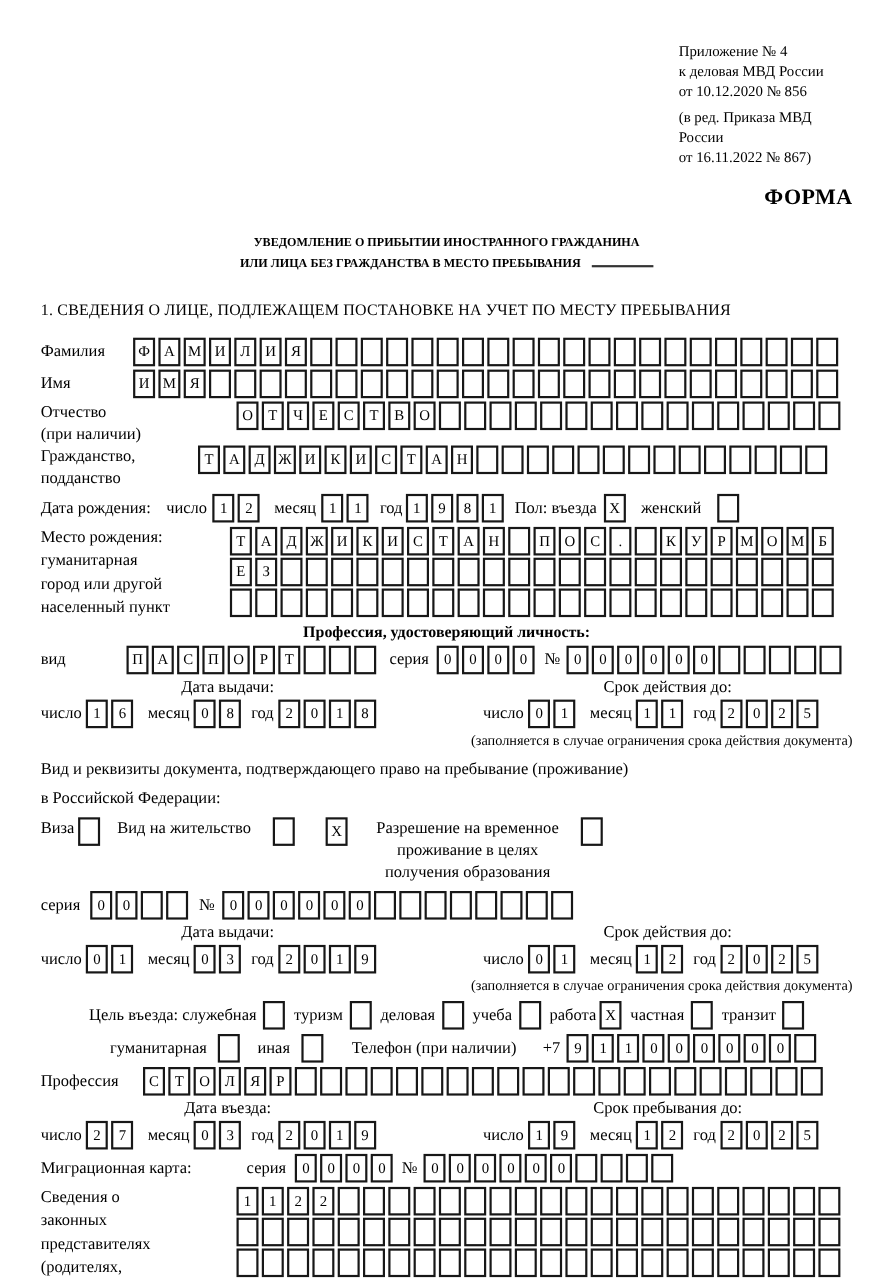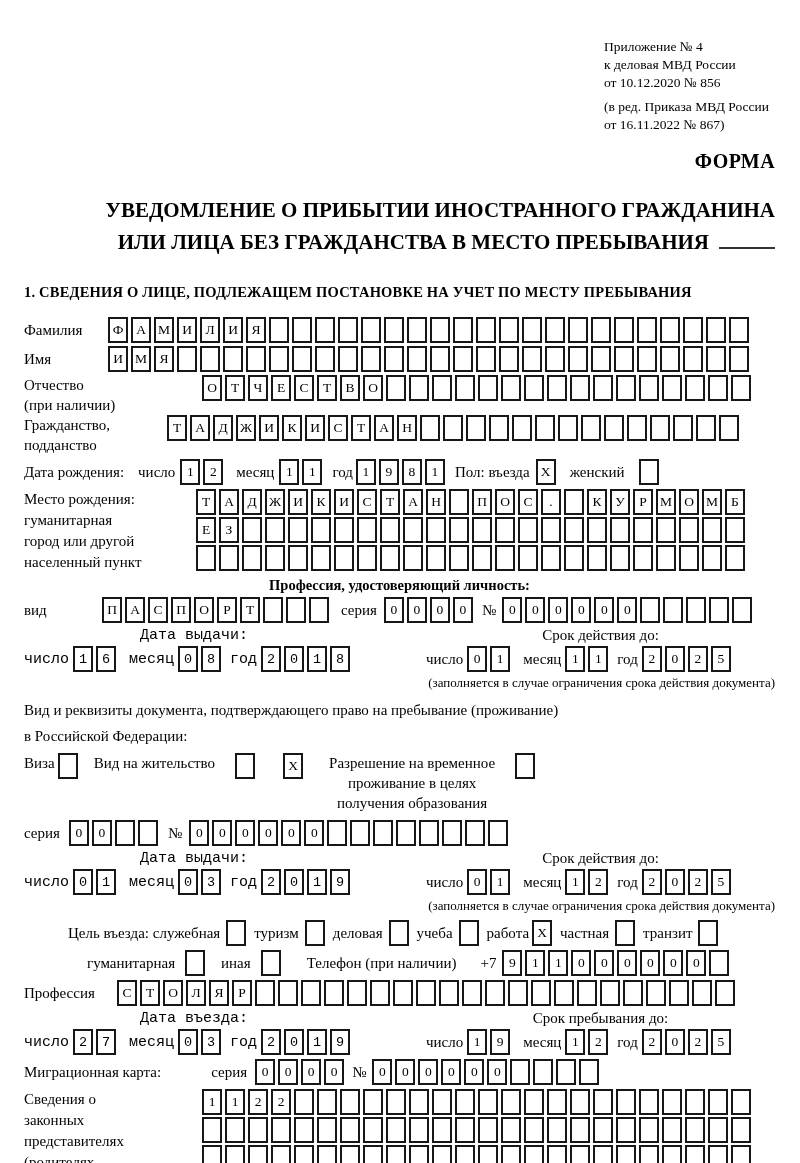--- a/index.html
+++ b/index.html
@@ -1,27 +1,27 @@
 <!DOCTYPE html>
 <html><head>
 <meta charset="utf-8">
 <style>
   * { margin:0; padding:0; box-sizing:border-box; }
   html,body { background:#fff; }
   body { font-family:"Liberation Serif", serif; color:#000; }
-  .page { width:800px; height:1163px; padding:38px 25px 10px 24px; overflow:hidden; position:relative; background:#fff; }
+  .page { width:800px; height:1163px; padding:38px 25px 10px 37px; overflow:hidden; position:relative; background:#fff; }
 
   .ref { margin-left:580px; font-size:13.5px; line-height:1.35; }
   .ref .gap { margin-top:5px; }
   .forma { text-align:right; font-weight:bold; font-size:20px; margin-top:16px; letter-spacing:.4px; }
 
-  .title { text-align:right; font-weight:bold; font-size:21px; line-height:1.5; margin-top:22px; }
+  .title { text-align:center; font-weight:bold; font-size:11px; line-height:1.5; margin-top:22px; }
   .title-underline { display:inline-block; width:56px; height:13px; border-bottom:2.5px solid #333; margin-left:10px; }
 
-  .sec-heading { font-weight:bold; font-size:14.5px; margin-top:26px; letter-spacing:.2px; }
+  .sec-heading { font-weight:normal; font-size:14.5px; margin-top:26px; letter-spacing:.2px; }
 
   .row { display:flex; align-items:center; margin-top:3px; }
   .row.top { align-items:flex-start; }
   .lbl { font-size:15px; flex:none; }
   .lbl-col { font-size:15px; line-height:20px; flex:none; }
   .lbl-col.wide { line-height:21px; }
 
   .cellrow { display:flex; gap:3px; flex:none; }
   .cell { flex:none; width:20px; height:26px; border:2px solid #171717;
           display:flex; align-items:center; justify-content:center;
@@ -29,21 +29,21 @@
   .stack { display:flex; flex-direction:column; gap:2px; }
 
   .w84 { width:84px; } .w78 { width:78px; } .w93 { width:93px; }
   .w143 { width:143px; } .w172 { width:172px; } .w178 { width:178px; }
 
   .mt6 { margin-top:6px; } .mt4 { margin-top:4px; } .mt0 { margin-top:0; }
 
   .doc-heading { text-align:center; font-weight:bold; font-size:14.5px; margin-top:4px; }
 
   .duo { display:flex; margin-top:4px; }
-  .duo-left { width:340px; flex:none;font-family:Liberation Mono, monospace; }
+  .duo-left { width:340px; flex:none; }
   .duo-right { flex:1; padding-left:62px; }
   .duo-head { text-align:center; font-size:15px; line-height:17px; }
   .duo-line { display:flex; align-items:center; margin-top:2px; }
   .dl-lbl { font-size:15px; margin-right:4px; flex:none; }
   .dl-gap { margin-left:13px; }
   .duo-note { text-align:right; font-size:13px; margin-top:3px; }
 
   .restext { font-size:15px; line-height:26px; margin-top:6px; }
 
   .permits { display:flex; align-items:flex-start; margin-top:4px; }

